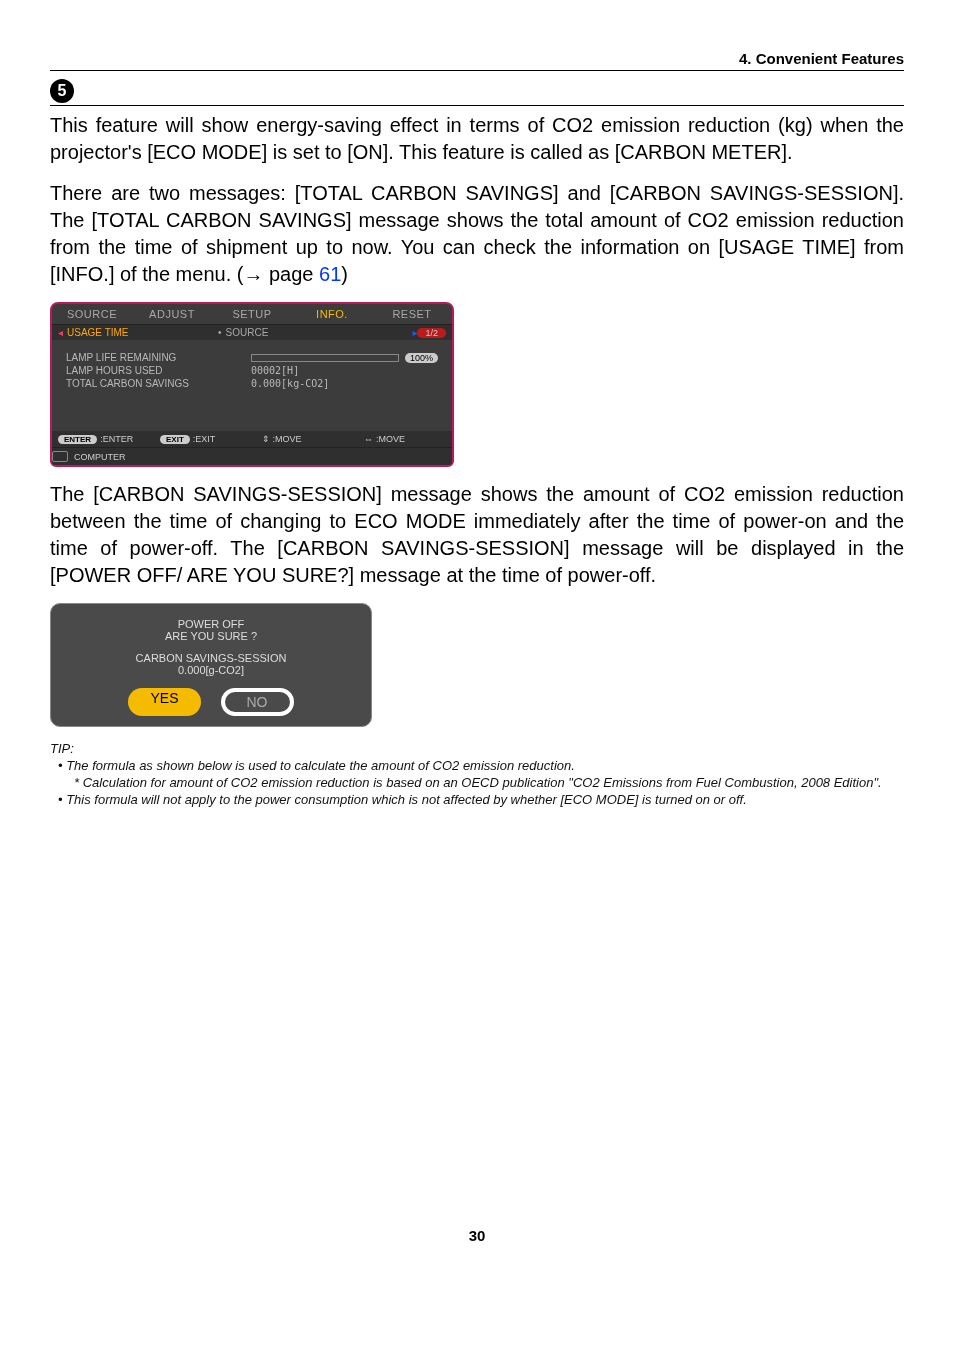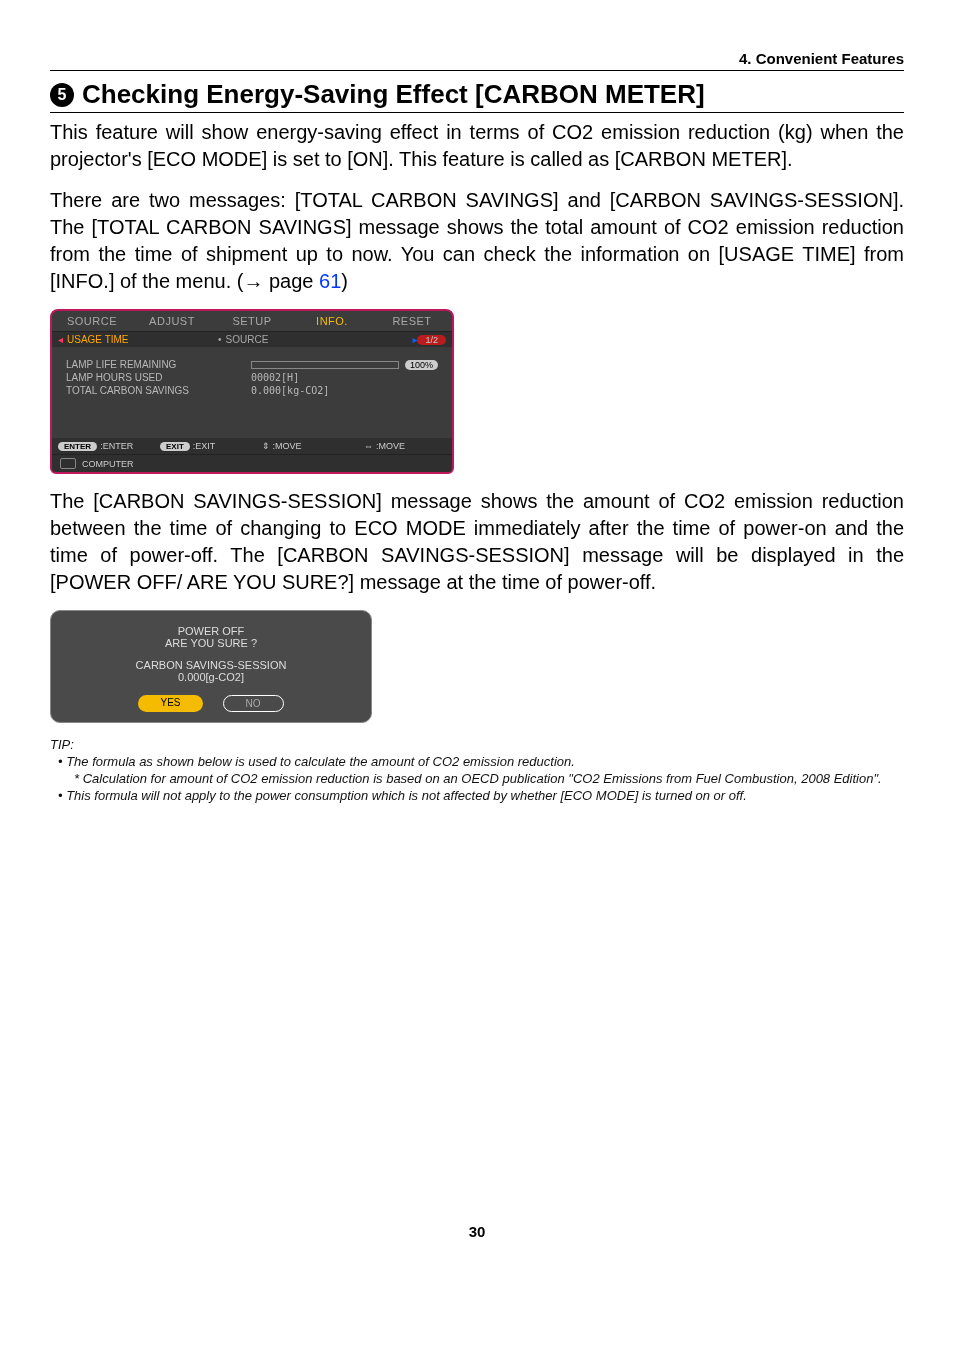--- a/index.html
+++ b/index.html
@@ -121,21 +121,21 @@
     font-size:9px;
     color:#ccc;
     gap: 20px;
     align-items:center;
   }
   .osd .footer .seg { display:flex; align-items:center; gap:3px; flex:1; }
   .osd .pill {
     background:#ccc; color:#000; border-radius:8px; padding:0 6px; font-size:8px; font-weight:bold;
   }
   .osd .footer2 {
-    background:#2f2f2f; padding:3px 8px; font-size:9px; color:#ccc;
+    background:#2f2f2f; padding:3px 0; font-size:9px; color:#ccc;
     border-top:1px solid #222;
     display:flex; align-items:center; gap:6px;
   }
   .osd .proj-icon {
     width:14px; height:9px; border:1px solid #888; border-radius:2px; display:inline-block;
   }
   .tri-l { color:#ff3366; }
   .tri-r { color:#1060ff; }
 
   
@@ -152,24 +152,24 @@
   }
   .dialog .buttons {
     display:flex;
     justify-content:center;
     gap: 20px;
     margin-top:12px;
   }
   .dialog .btn {
     border-radius: 14px;
     padding: 2px 22px;
-    font-size: 10px;
+    font-size: 14px;
   }
   .dialog .btn.yes { background:#f5bb00; color:#000; }
-  .dialog .btn.no { border:1px solid #ffffff; color:#aaa; }
+  .dialog .btn.no { border:4px solid #ffffff; color:#aaa; }
 
   .tip {
     font-style: italic;
     font-size: 13px;
     font-family: Arial, Helvetica, sans-serif;
     color:#111;
   }
   .tip ul { list-style: none; padding-left: 0; margin: 2px 8px; }
   .tip li { margin: 2px 0; text-align: justify; }
   .tip .bullet::before { content:"•  "; }
@@ -185,21 +185,20 @@
 <body>
 
 <div class="page">
 
   <div class="header-line">
     <span>4. Convenient Features</span>
   </div>
 
   <h1 class="section">
     <span class="circle-num">5</span>
-    <span>Checking Energy-Saving Effect [CARBON METER]</span>
   </h1>
 
   <p class="body">This feature will show energy-saving effect in terms of CO2 emission reduction (kg) when the projector's [ECO MODE] is set to [ON]. This feature is called as [CARBON METER].</p>
 
   <p class="body">
     <span>There are two messages: [TOTAL CARBON SAVINGS] and [CARBON SAVINGS-SESSION]. The [TOTAL CARBON SAVINGS] message shows the total amount of CO2 emission reduction from the time of shipment up to now. You can check the information on [USAGE TIME] from [INFO.] of the menu. (→ page </span><span class="page-link">61</span><span>)</span>
   </p>
 
   <div class="osd">
     <div class="tabs">

